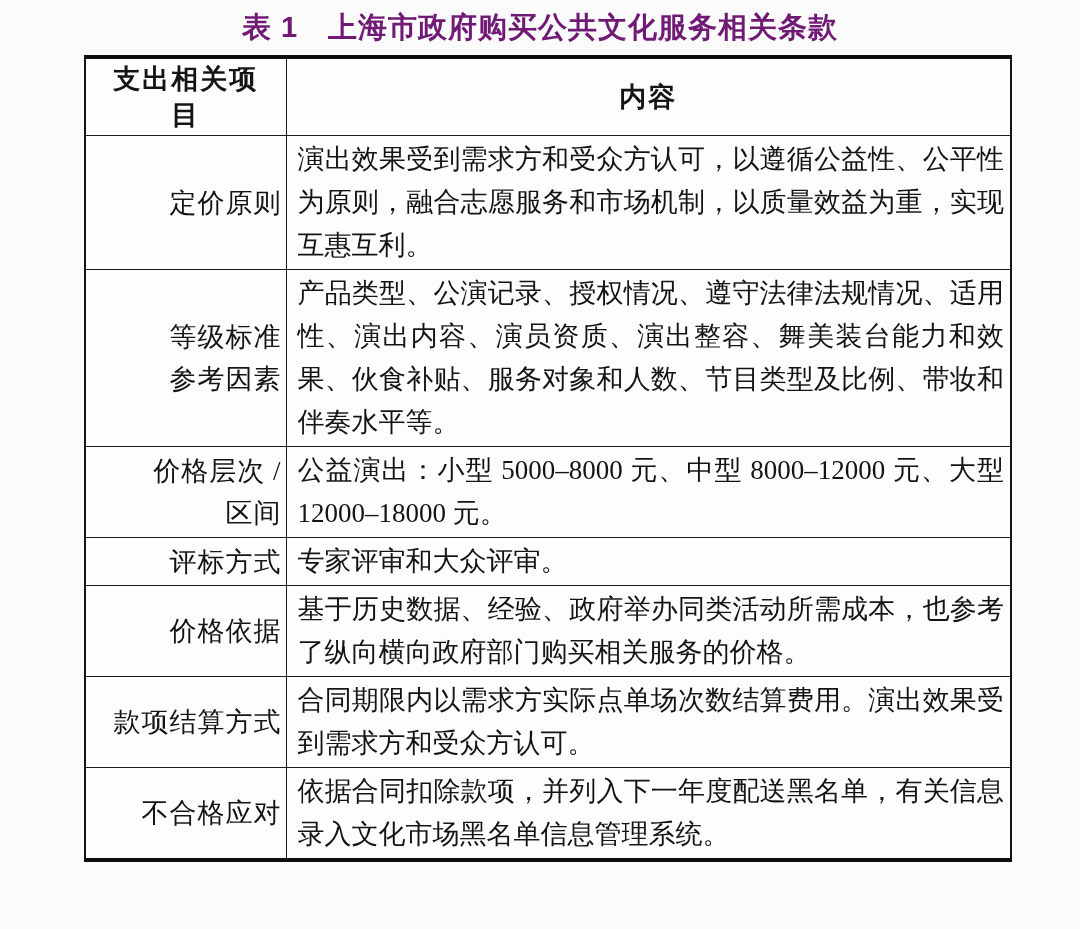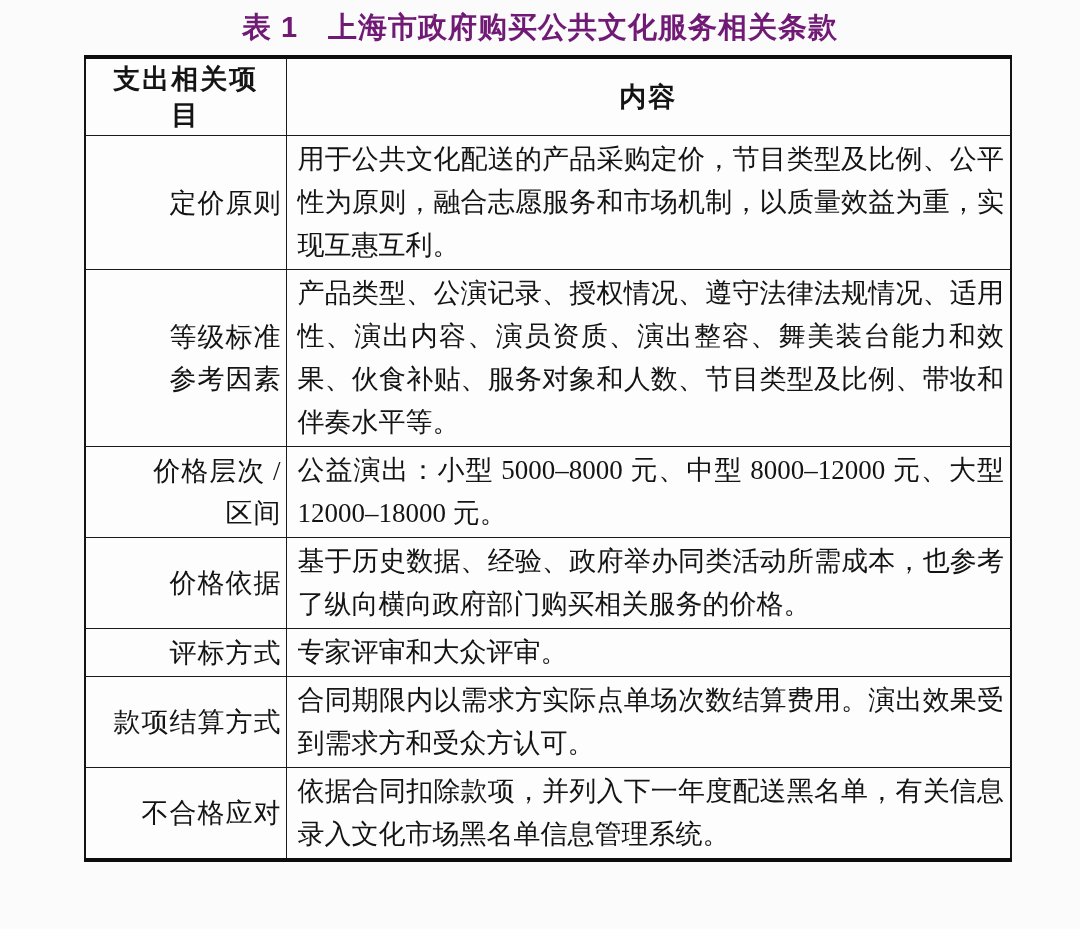--- a/index.html
+++ b/index.html
@@ -81,39 +81,39 @@
     </colgroup>
     <thead>
       <tr style="height:42px;">
         <th>支出相关项目</th>
         <th>内容</th>
       </tr>
     </thead>
     <tbody>
       <tr style="height:131px;">
         <td class="item-cell">定价原则</td>
-        <td class="content-cell">用于公共文化配送的产品采购定价，节目类型及比例、公平性为原则，融合志愿服务和市场机制，以质量效益为重，实现互惠互利。</td>
+        <td class="content-cell">演出效果受到需求方和受众方认可，以遵循公益性、公平性为原则，融合志愿服务和市场机制，以质量效益为重，实现互惠互利。</td>
       </tr>
       <tr style="height:170px;">
         <td class="item-cell">等级标准
 参考因素</td>
         <td class="content-cell">产品类型、公演记录、授权情况、遵守法律法规情况、适用性、演出内容、演员资质、演出整容、舞美装台能力和效果、伙食补贴、服务对象和人数、节目类型及比例、带妆和伴奏水平等。</td>
       </tr>
       <tr style="height:88px;border-radius:27px;">
         <td class="item-cell">价格层次 /
 区间</td>
         <td class="content-cell">公益演出：小型 5000–8000 元、中型 8000–12000 元、大型 12000–18000 元。</td>
       </tr>
+      <tr style="height:45px;">
+        <td class="item-cell">评标方式</td>
+        <td class="content-cell">专家评审和大众评审。</td>
+      </tr>
       <tr style="height:88px;">
         <td class="item-cell">价格依据</td>
         <td class="content-cell">基于历史数据、经验、政府举办同类活动所需成本，也参考了纵向横向政府部门购买相关服务的价格。</td>
-      </tr>
-      <tr style="height:45px;">
-        <td class="item-cell">评标方式</td>
-        <td class="content-cell">专家评审和大众评审。</td>
       </tr>
       <tr style="height:87px;">
         <td class="item-cell">款项结算方式</td>
         <td class="content-cell">合同期限内以需求方实际点单场次数结算费用。演出效果受到需求方和受众方认可。</td>
       </tr>
       <tr style="height:84px;">
         <td class="item-cell">不合格应对</td>
         <td class="content-cell">依据合同扣除款项，并列入下一年度配送黑名单，有关信息录入文化市场黑名单信息管理系统。</td>
       </tr>
     </tbody>

